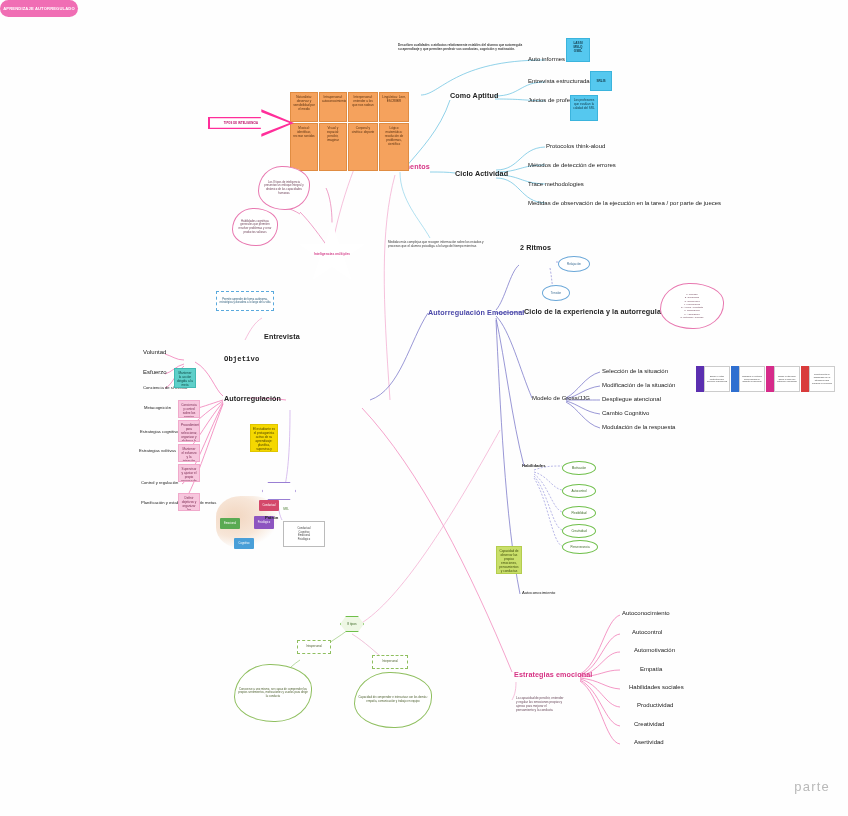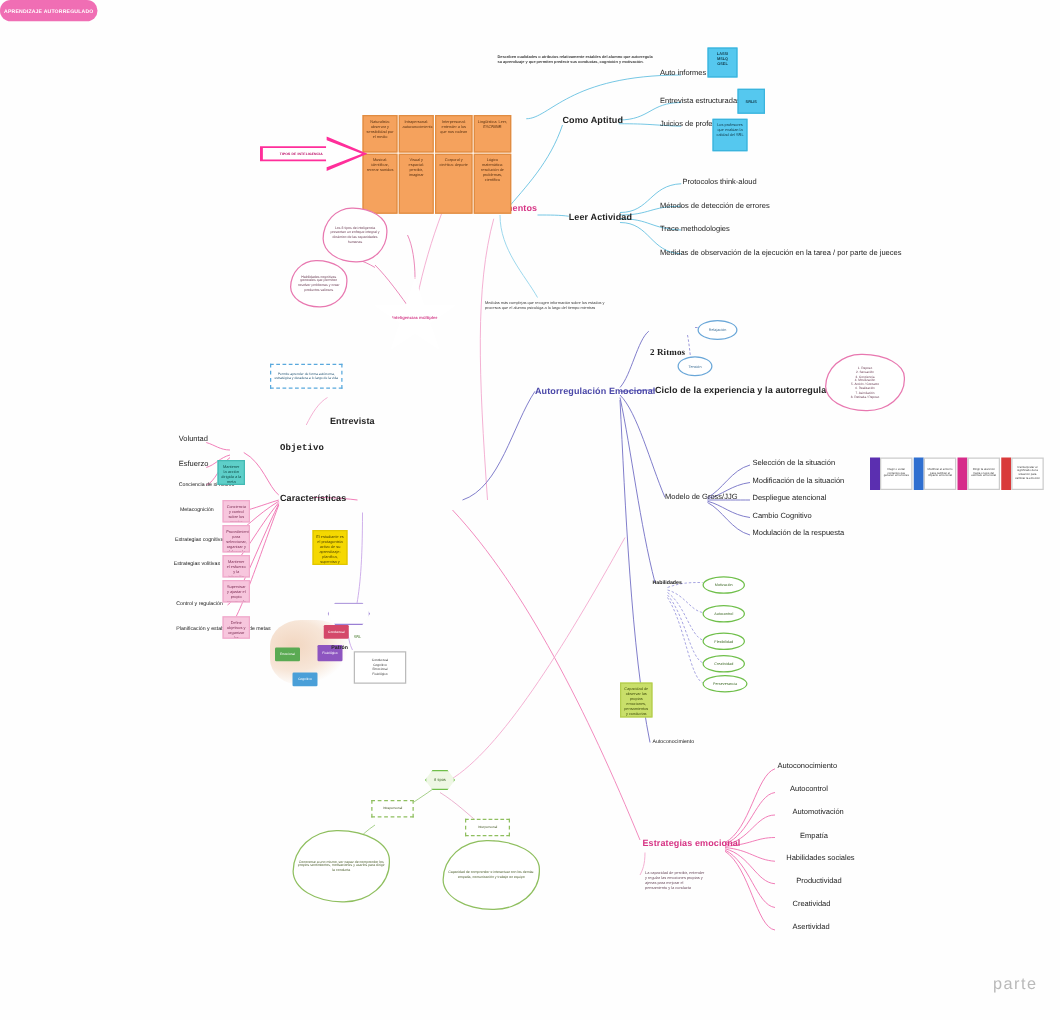--- a/index.html
+++ b/index.html
@@ -170,21 +170,21 @@
   <div class="node lbl-sub c-dark" style="left:528px;top:97px;">Juicios de profes</div>
 
   <div class="sticky st-blue" style="left:566px;top:38px;width:24px;height:24px;font-weight:bold;white-space:pre-line;">LASSI
 MSLQ
 OSEL</div>
   <div class="sticky st-blue" style="left:590px;top:71px;width:22px;height:20px;font-weight:bold;display:flex;align-items:center;justify-content:center;">SRLIS</div>
   <div class="sticky st-blue" style="left:570px;top:95px;width:28px;height:26px;">Los profesores que evalúan la calidad del SRL</div>
 
   <div class="node lbl-main c-pinkd" style="left:383px;top:163px;"><span>Instrumentos</span></div>
 
-  <div class="node lbl-main c-dark" style="left:455px;top:170px;"><span>Leer Actividad</span></div>
+  <div class="node lbl-main c-dark" style="left:455px;top:170px;"><span>Ciclo Actividad</span></div>
 
   <div class="node lbl-sub c-dark" style="left:546px;top:143px;">Protocolos think-aloud</div>
   <div class="node lbl-sub c-dark" style="left:528px;top:162px;">Métodos de detección de errores</div>
   <div class="node lbl-sub c-dark" style="left:528px;top:181px;">Trace methodologies</div>
   <div class="node lbl-sub c-dark" style="left:528px;top:200px;">Medidas de observación de la ejecución en la tarea / por parte de jueces</div>
 
   <div class="node lbl-xtiny" style="left:388px;top:241px;width:104px;color:#3a3a3a;">Medidas más complejas que recogen información sobre los estados y procesos que el alumno psicológa a lo largo del tiempo mientras</div>
 
   <div class="sticky st-orange" style="left:290px;top:92px;width:28px;height:30px;">Naturalista: observar y sensibilidad por el medio</div>
   <div class="sticky st-orange" style="left:319px;top:92px;width:28px;height:30px;">Intrapersonal: autoconocimiento</div>
@@ -212,21 +212,21 @@
   <div class="central">
     <span>APRENDIZAJE AUTORREGULADO</span>
   </div>
 
   <div class="node lbl-main c-dark" style="left:224px;top:355px;font-family:Liberation Mono, monospace;"><span>Objetivo</span></div>
   <div class="node lbl-sub c-dark" style="left:143px;top:349px;">Voluntad</div>
   <div class="node lbl-sub c-dark" style="left:143px;top:369px;">Esfuerzo</div>
   <div class="node lbl-tiny c-dark" style="left:143px;top:386px;">Conciencia de sí mismo</div>
   <div class="sticky st-teal" style="left:174px;top:368px;width:22px;height:20px;">Mantener la acción dirigida a la meta</div>
 
-  <div class="node lbl-main c-dark" style="left:224px;top:395px;"><span>Características</span></div>
+  <div class="node lbl-main c-dark" style="left:224px;top:395px;"><span>Autorregulación</span></div>
 
   <div class="node lbl-tiny c-dark" style="left:144px;top:406px;">Metacognición</div>
   <div class="sticky st-pinkish" style="left:178px;top:400px;width:22px;height:18px;">Conciencia y control sobre los propios procesos de pensamiento</div>
 
   <div class="node lbl-tiny c-dark" style="left:140px;top:430px;">Estrategias cognitivas</div>
   <div class="sticky st-pinkish" style="left:178px;top:420px;width:22px;height:22px;">Procedimientos para seleccionar, organizar y elaborar la información</div>
 
   <div class="node lbl-tiny c-dark" style="left:139px;top:449px;">Estrategias volitivas</div>
   <div class="sticky st-pinkish" style="left:178px;top:444px;width:22px;height:18px;">Mantener el esfuerzo y la intención frente a las distracciones</div>
 
@@ -246,21 +246,21 @@
   <div class="minibox" style="left:234px;top:538px;width:20px;height:11px;background:#4a9fd8;">Cognitivo</div>
   <div class="node lbl-tiny c-dark" style="left:265px;top:516px;font-weight:bold;"><span>Patrón</span></div>
   <div class="imgbox" style="left:283px;top:521px;width:42px;height:26px;white-space:pre-line;">Conductual
 Cognitivo
 Emocional
 Fisiológico</div>
   <div class="node lbl-xtiny c-green" style="left:283px;top:508px;">SRL</div>
 
   <div class="node lbl-main c-purple" style="left:428px;top:309px;"><span>Autorregulación Emocional</span></div>
 
-  <div class="node lbl-main c-dark" style="left:520px;top:278px;font-family:Liberation Serif, serif;"><span>2 Ritmos</span></div>
+  <div class="node lbl-main c-dark" style="left:520px;top:244px;"><span>2 Ritmos</span></div>
   <div class="oval" style="left:558px;top:256px;width:30px;height:14px;">Relajación</div>
   <div class="oval" style="left:542px;top:285px;width:26px;height:14px;">Tensión</div>
 
   <div class="node lbl-main c-dark" style="left:524px;top:308px;"><span>Ciclo de la experiencia y la autorregulación emocional</span></div>
   <div class="cloud" style="left:660px;top:283px;width:64px;height:46px;white-space:pre-line;font-size:2.5px;">1. Reposo
 2. Sensación
 3. Conciencia
 4. Movilización
 5. Acción / Contacto
 6. Realización

